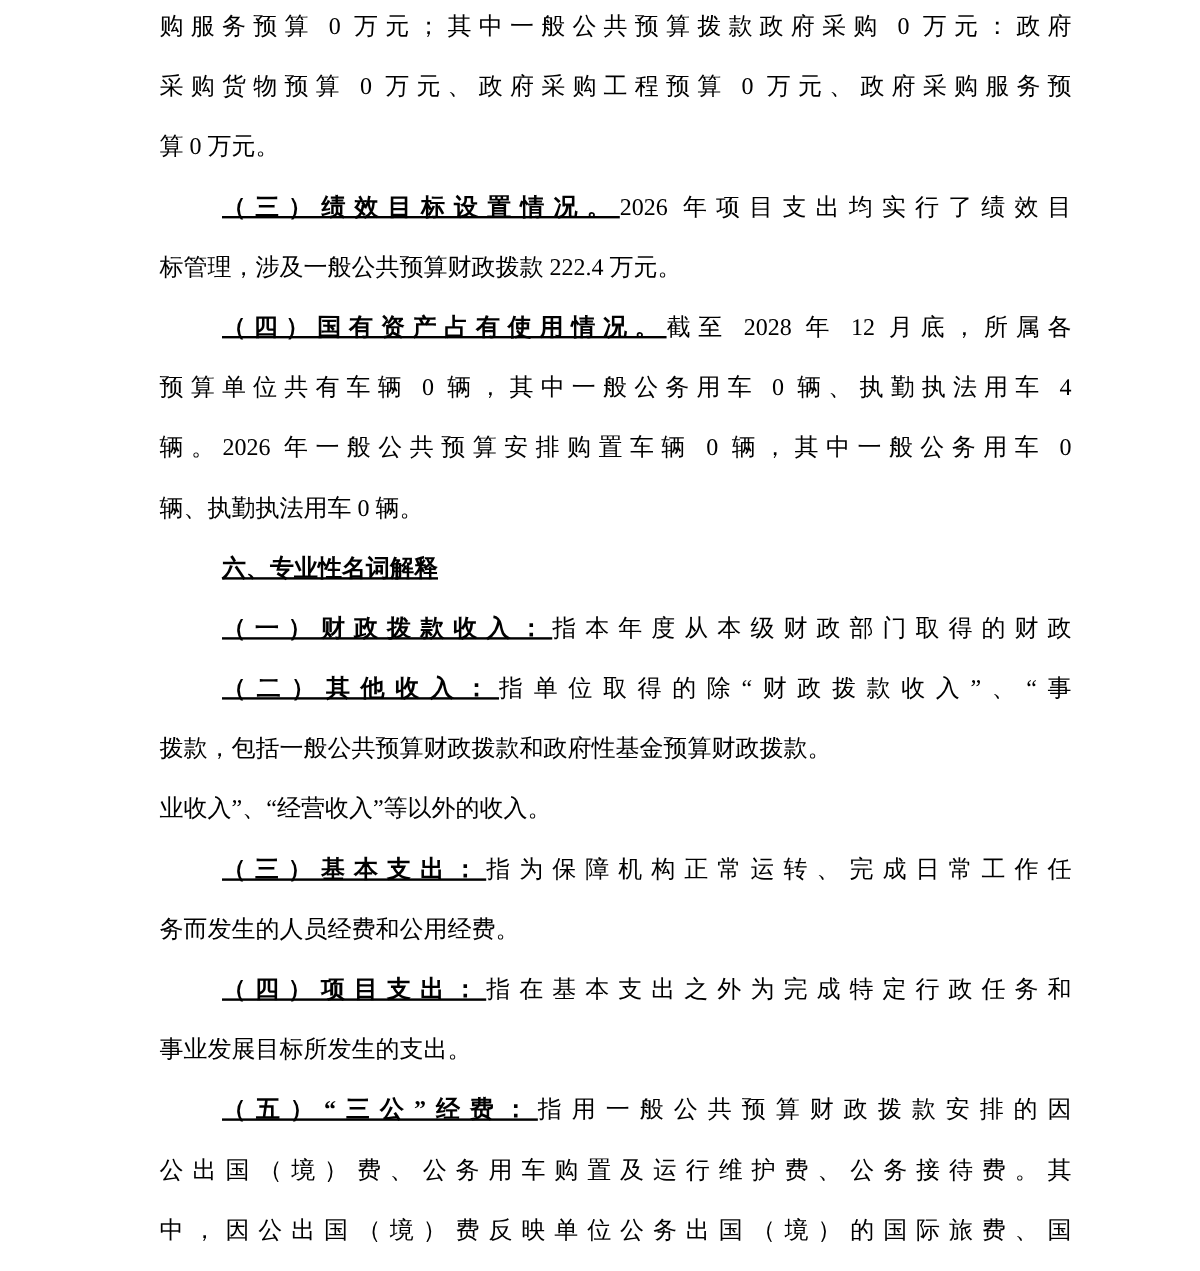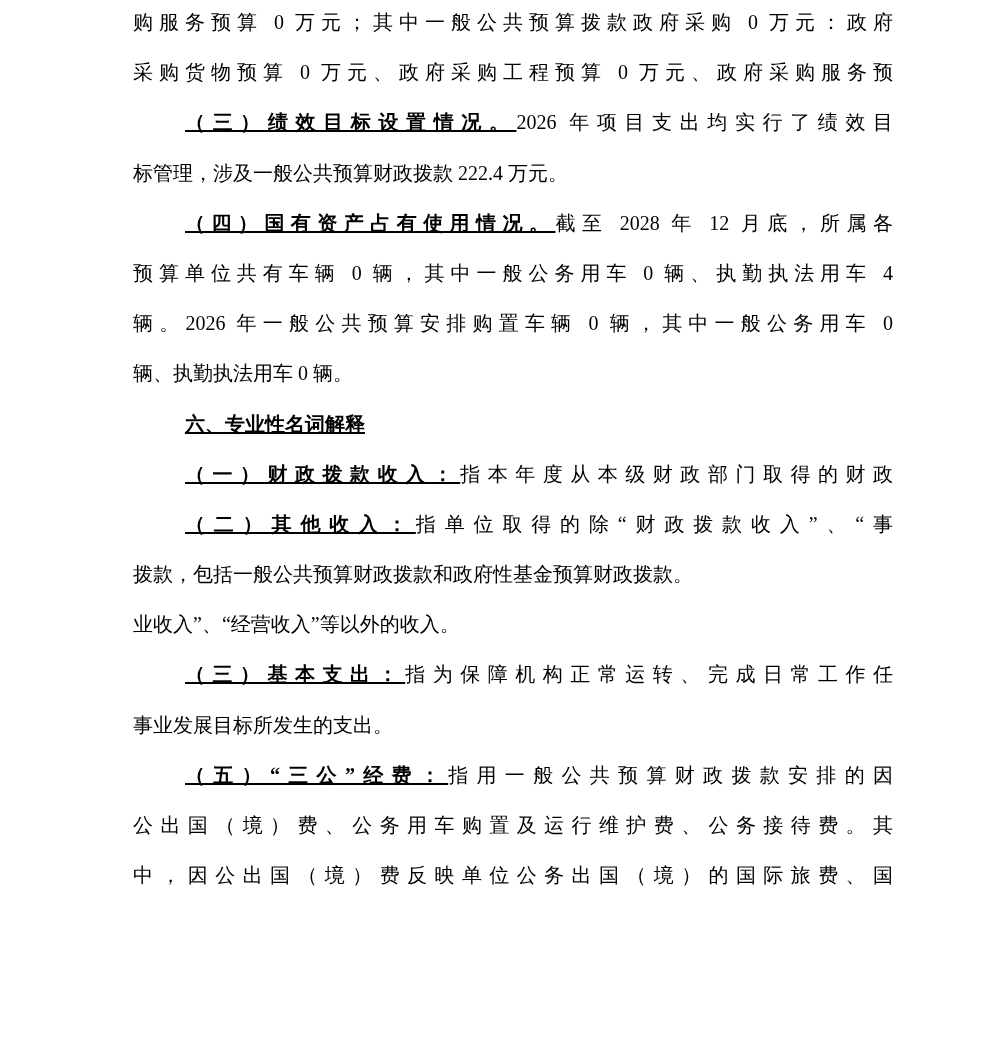--- a/index.html
+++ b/index.html
@@ -51,30 +51,33 @@
     font-weight: normal;
   }
 </style>
 </head>
 <body>
 
 <div class="page">
   <div class="text-column">
       <div class="line"><span class="seg-regular">购服务预算 0 万元；其中一般公共预算拨款政府采购 0 万元：政府</span></div>
       <div class="line"><span class="seg-regular">采购货物预算 0 万元、政府采购工程预算 0 万元、政府采购服务预</span></div>
+      <div class="line end"><span class="seg-regular">算 0 万元。</span></div>
       <div class="line indent"><span class="seg-bold">（三）绩效目标设置情况。</span><span class="seg-regular">2026 年项目支出均实行了绩效目</span></div>
       <div class="line end"><span class="seg-regular">标管理，涉及一般公共预算财政拨款 222.4 万元。</span></div>
       <div class="line indent"><span class="seg-bold">（四）国有资产占有使用情况。</span><span class="seg-regular">截至 2028 年 12 月底，所属各</span></div>
       <div class="line"><span class="seg-regular">预算单位共有车辆 0 辆，其中一般公务用车 0 辆、执勤执法用车 4</span></div>
       <div class="line"><span class="seg-regular">辆。2026 年一般公共预算安排购置车辆 0 辆，其中一般公务用车 0</span></div>
       <div class="line end"><span class="seg-regular">辆、执勤执法用车 0 辆。</span></div>
       <div class="line indent end heading"><span class="seg-bold">六、专业性名词解释</span></div>
       <div class="line indent"><span class="seg-bold">（一）财政拨款收入：</span><span class="seg-regular">指本年度从本级财政部门取得的财政</span></div>
       <div class="line indent"><span class="seg-bold">（二）其他收入：</span><span class="seg-regular">指单位取得的除“财政拨款收入”、“事</span></div>
       <div class="line end"><span class="seg-regular">拨款，包括一般公共预算财政拨款和政府性基金预算财政拨款。</span></div>
       <div class="line end"><span class="seg-regular">业收入”、“经营收入”等以外的收入。</span></div>
       <div class="line indent"><span class="seg-bold">（三）基本支出：</span><span class="seg-regular">指为保障机构正常运转、完成日常工作任</span></div>
+      <div class="line end"><span class="seg-regular">务而发生的人员经费和公用经费。</span></div>
+      <div class="line indent"><span class="seg-bold">（四）项目支出：</span><span class="seg-regular">指在基本支出之外为完成特定行政任务和</span></div>
       <div class="line end"><span class="seg-regular">事业发展目标所发生的支出。</span></div>
       <div class="line indent"><span class="seg-bold">（五）“三公”经费：</span><span class="seg-regular">指用一般公共预算财政拨款安排的因</span></div>
       <div class="line"><span class="seg-regular">公出国（境）费、公务用车购置及运行维护费、公务接待费。其</span></div>
       <div class="line"><span class="seg-regular">中，因公出国（境）费反映单位公务出国（境）的国际旅费、国</span></div>
     </div>
 </div>
 
 </body></html>

